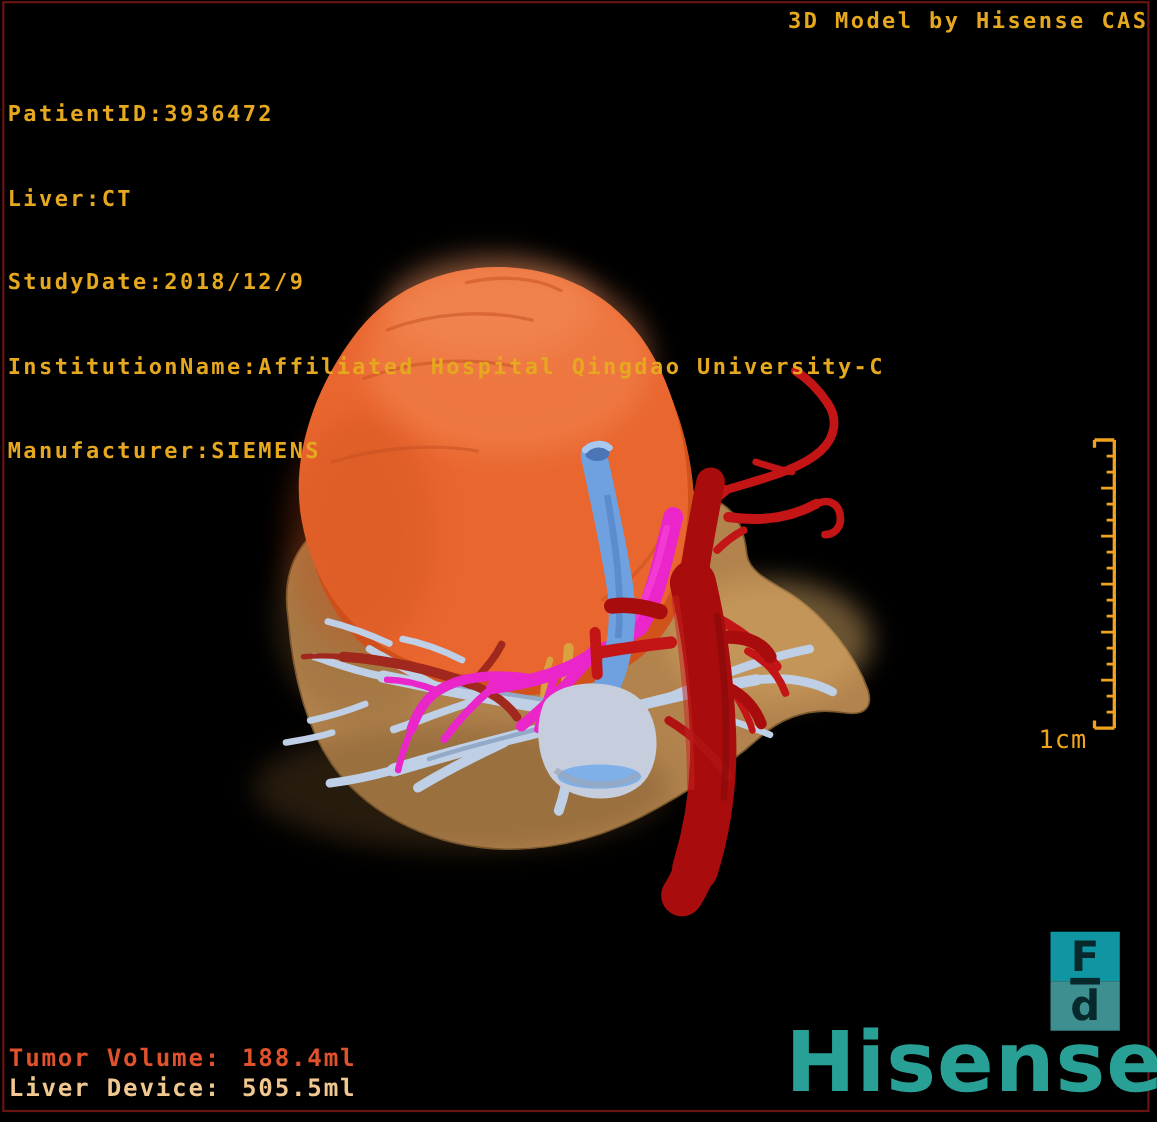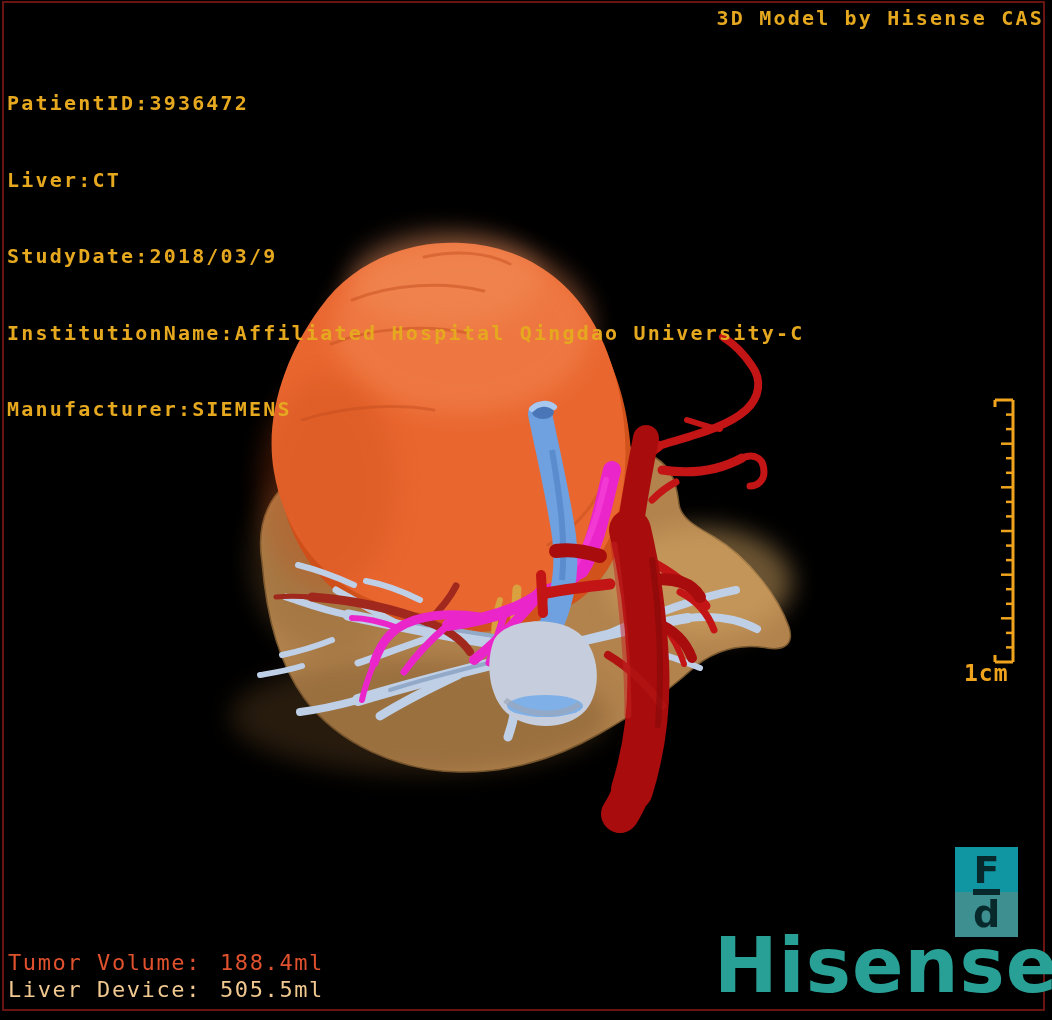--- a/index.html
+++ b/index.html
@@ -8,29 +8,29 @@
     overflow:hidden;font-family:"DejaVu Sans Mono","Liberation Mono",monospace;
   }
   .frame{
     position:absolute;left:2px;top:1px;width:1043px;height:1010px;
     border:2px solid var(--frame-red,#681412);box-sizing:border-box;z-index:6;pointer-events:none;
   }
   .model{position:absolute;left:0;top:0;z-index:1;}
   .hud{position:absolute;z-index:10;font-weight:700;white-space:pre;}
   .hud-top-left{left:7px;top:4px;color:var(--annotation-gold,#e5a81f);font-size:20px;letter-spacing:2.2px;line-height:25.5px;margin-top:36px;}
   .hud-top-right{right:8px;top:6px;color:var(--annotation-gold,#e5a81f);font-size:20px;letter-spacing:2.2px;}
-  .volumes{position:absolute;left:0;top:950px;z-index:10;font-weight:400;}
+  .volumes{position:absolute;left:0;top:950px;z-index:10;font-weight:700;}
   .vol-row{position:relative;height:27px;width:420px;font-size:22px;letter-spacing:1.6px;}
   .vol-label{position:absolute;left:8px;top:0;}
   .vol-value{position:absolute;left:220px;top:0;}
   .vol-tumor{color:var(--tumor-text,#e0512d);}
   .vol-liver{color:var(--liver-text,#f0c890);}
   .ruler{position:absolute;left:975px;top:392px;width:46px;height:300px;z-index:10;}
   .ruler svg line,.ruler svg path{stroke:var(--ruler-gold,#f0a41d);}
-  .ruler-label{position:absolute;left:964px;top:660px;z-index:10;color:var(--ruler-gold,#f0a41d);font-size:23px;font-weight:700;letter-spacing:1px;}
+  .ruler-label{position:absolute;left:944px;top:660px;z-index:10;color:var(--ruler-gold,#f0a41d);font-size:23px;font-weight:400;letter-spacing:1px;}
   .fd-badge{position:absolute;left:955px;top:847px;width:63px;height:90px;z-index:10;
     font-family:"DejaVu Sans","Liberation Sans",sans-serif;font-weight:700;color:#07292c;}
   .fd-half{width:63px;height:45px;display:flex;align-items:center;justify-content:center;font-size:38px;line-height:1;}
   .fd-top{background:var(--logo-teal-top,#1095a3);}
   .fd-bottom{background:var(--logo-teal-bottom,#3e8f90);}
   .fd-bottom span{border-top:6px solid #07292c;margin-top:-8px;}
   .wordmark{
     position:absolute;left:714px;top:928px;z-index:10;color:var(--brand-teal,#28a096);
     font-family:"DejaVu Sans","Liberation Sans",sans-serif;font-weight:700;font-size:76px;
     letter-spacing:1px;line-height:1;white-space:nowrap;
@@ -178,21 +178,21 @@
       <path d="M 614,545 C 622,600 628,660 628,715" stroke="#c62121" stroke-width="7" fill="none" opacity="0.5" stroke-linecap="round"></path>
       <path d="M 652,560 C 660,615 662,670 658,725" stroke="#7d0808" stroke-width="6" fill="none" opacity="0.5" stroke-linecap="round"></path>
     </g>
   </svg>
 
   <div class="frame"></div>
 
   <div class="hud hud-top-left">
     <div>PatientID:3936472</div>
     <div>Liver:CT</div>
-    <div>StudyDate:2018/03/9</div>
+    <div>StudyDate:2018/12/9</div>
     <div>InstitutionName:Affiliated Hospital Qingdao University-C</div>
     <div>Manufacturer:SIEMENS</div>
   </div>
 
   <div class="hud hud-top-right">3D Model by Hisense CAS</div>
 
   <div class="ruler">
     <svg width="46" height="300" viewBox="0 0 46 300">
       <line x1="38" y1="8" x2="38" y2="270" stroke-width="3"></line>
       <path d="M 20,8 L 38,8 M 20,8 L 20,15" stroke-width="3" fill="none"></path>

